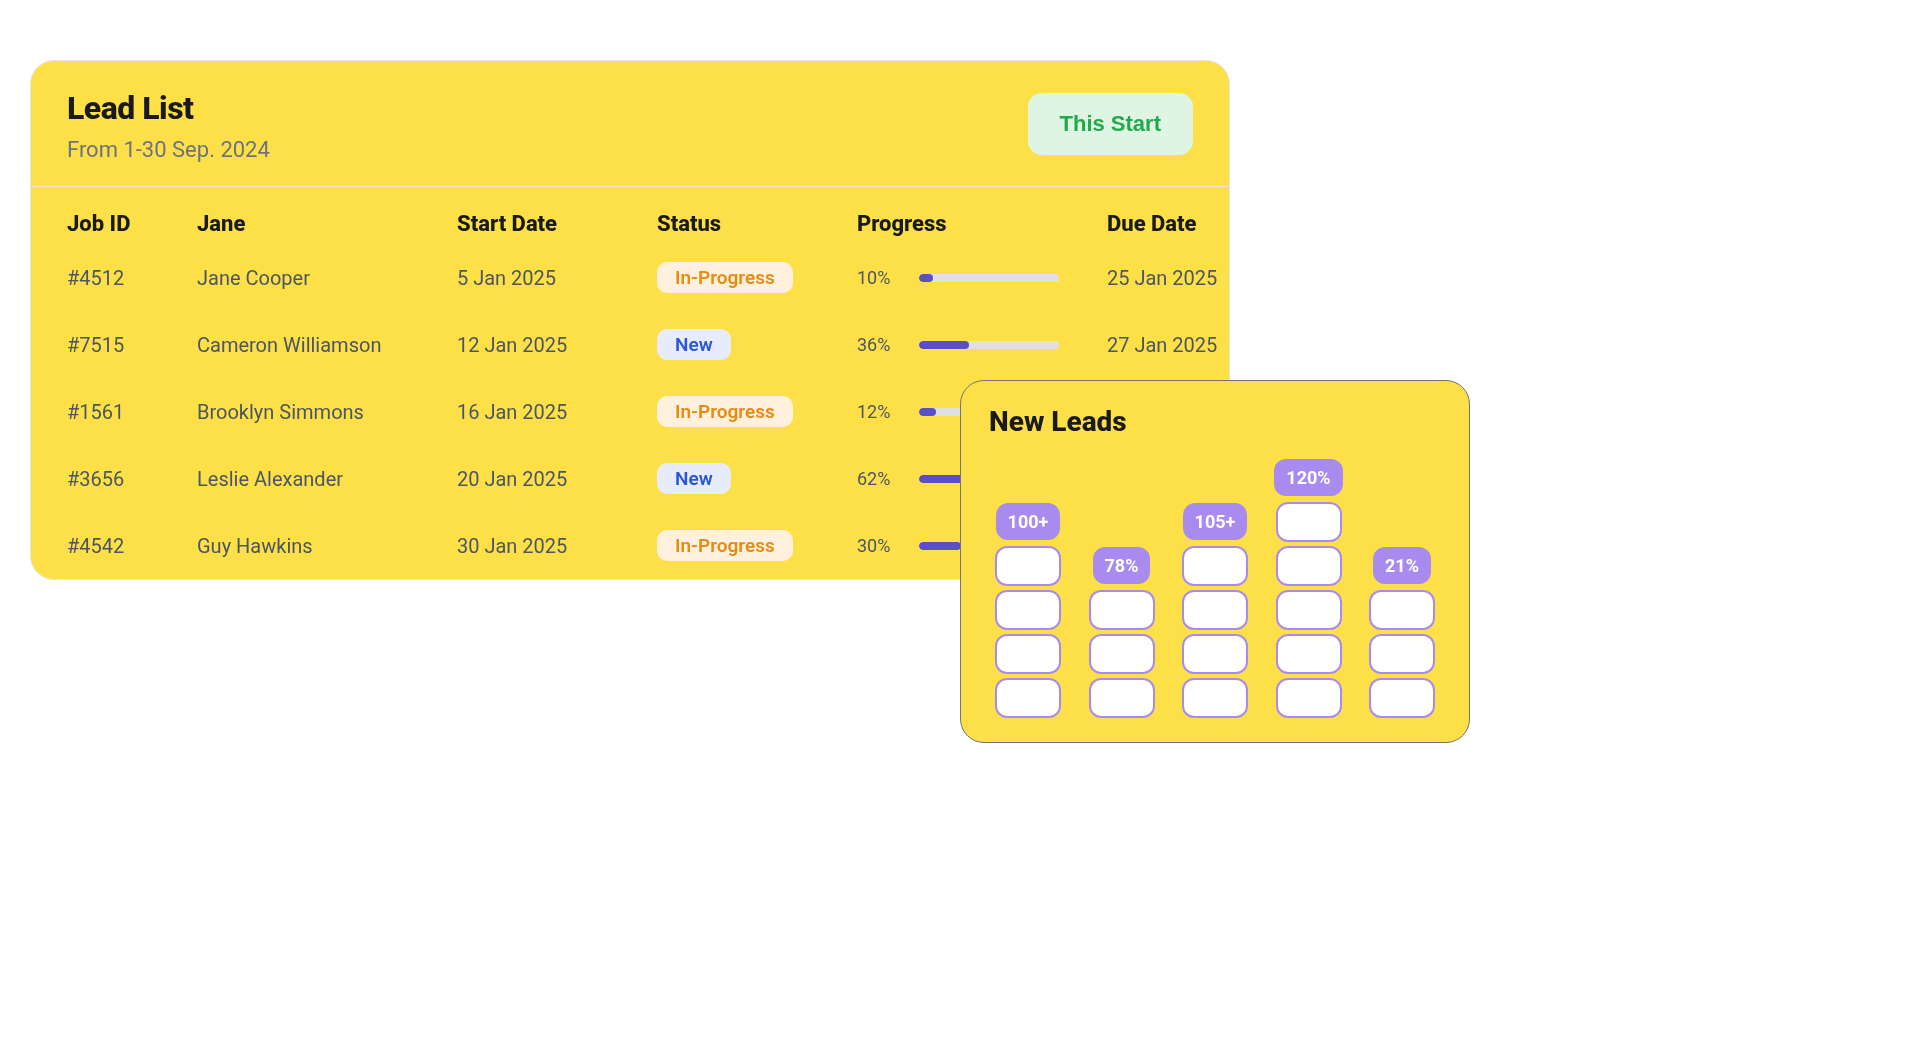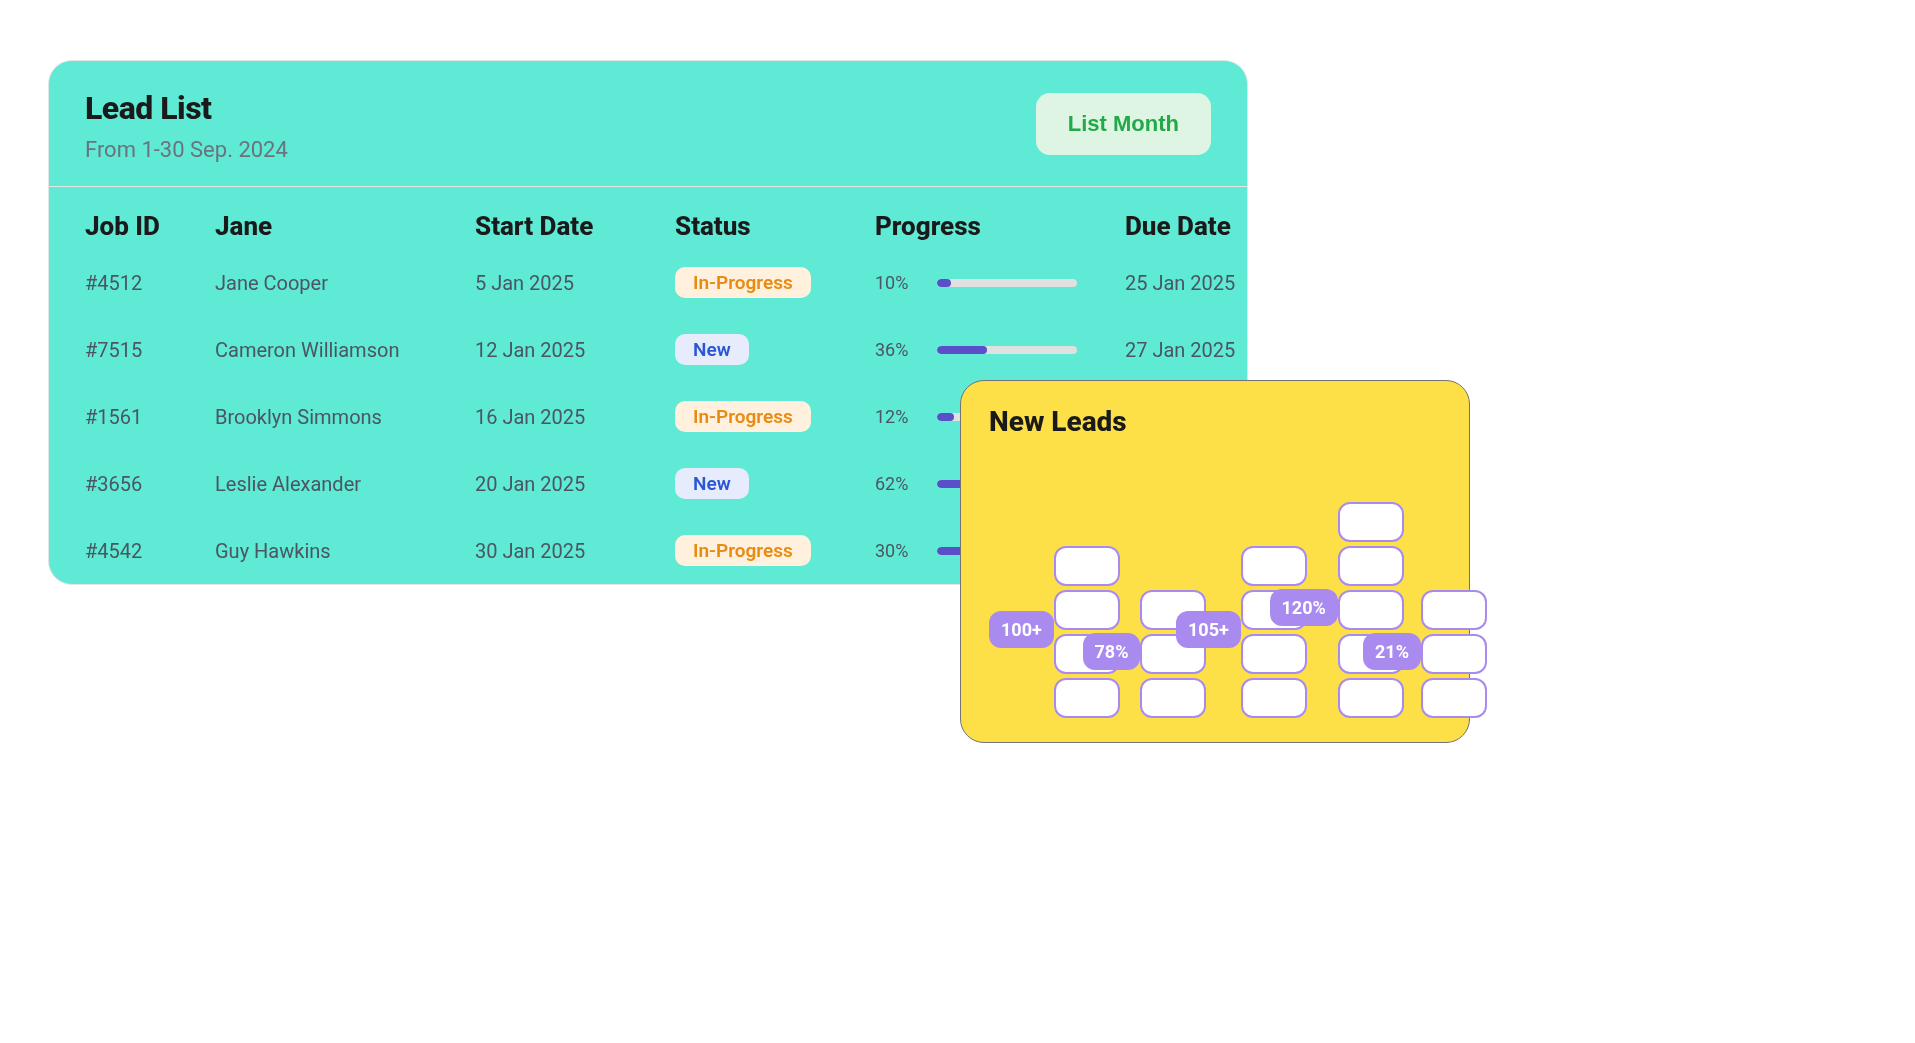--- a/index.html
+++ b/index.html
@@ -6,24 +6,24 @@
   body {
     font-family: -apple-system, BlinkMacSystemFont, "Segoe UI", Roboto, Helvetica, Arial, sans-serif;
     background: #ffffff;
     width: 1915px;
     height: 1043px;
     position: relative;
     overflow: hidden;
   }
   .lead-list-card {
     position: absolute;
-    left: 48px;
+    left: 30px;
     top: 60px;
     width: 1200px;
-    background: #5eead4;
+    background: #fde047;
     border: 1px solid #e5e5e5;
     border-radius: 24px;
     overflow: hidden;
   }
   .card-header {
     display: flex;
     justify-content: space-between;
     align-items: flex-start;
     padding: 28px 36px 24px 36px;
     border-bottom: 1px solid #e5e5e5;
@@ -58,21 +58,21 @@
     display: grid;
     grid-template-columns: 130px 260px 200px 200px 250px 180px;
     align-items: center;
     padding: 18px 36px;
   }
   .thead {
     padding-top: 24px;
     padding-bottom: 8px;
   }
   .th {
-    font-size: 26px;
+    font-size: 22px;
     font-weight: 800;
     color: #1a1a1a;
   }
   .td {
     font-size: 20px;
     color: #4b5563;
   }
   .status-pill {
     display: inline-block;
     padding: 4px 18px;
@@ -130,20 +130,21 @@
     margin-bottom: 20px;
   }
   .bars-row {
     display: flex;
     justify-content: space-between;
     align-items: flex-end;
     height: 260px;
   }
   .bar-col {
     display: flex;
+    flex-direction: column;
     align-items: center;
     width: 78px;
   }
   .bar-label-pill {
     background: #a98bf0;
     color: #ffffff;
     font-size: 18px;
     font-weight: 700;
     padding: 8px 12px;
     border-radius: 12px;
@@ -176,21 +177,21 @@
 </style>
 </head>
 <body>
 
 <div class="lead-list-card">
   <div class="card-header">
     <div>
       <h1 class="card-title">Lead List</h1>
       <div class="card-subtitle">From 1-30 Sep. 2024</div>
     </div>
-    <button class="period-button">List Month</button>
+    <button class="period-button">This Start</button>
   </div>
 
   <div class="table">
     <div class="thead">
       <div class="th">Job ID</div>
       <div class="th">Jane</div>
       <div class="th">Start Date</div>
       <div class="th">Status</div>
       <div class="th">Progress</div>
       <div class="th">Due Date</div>

